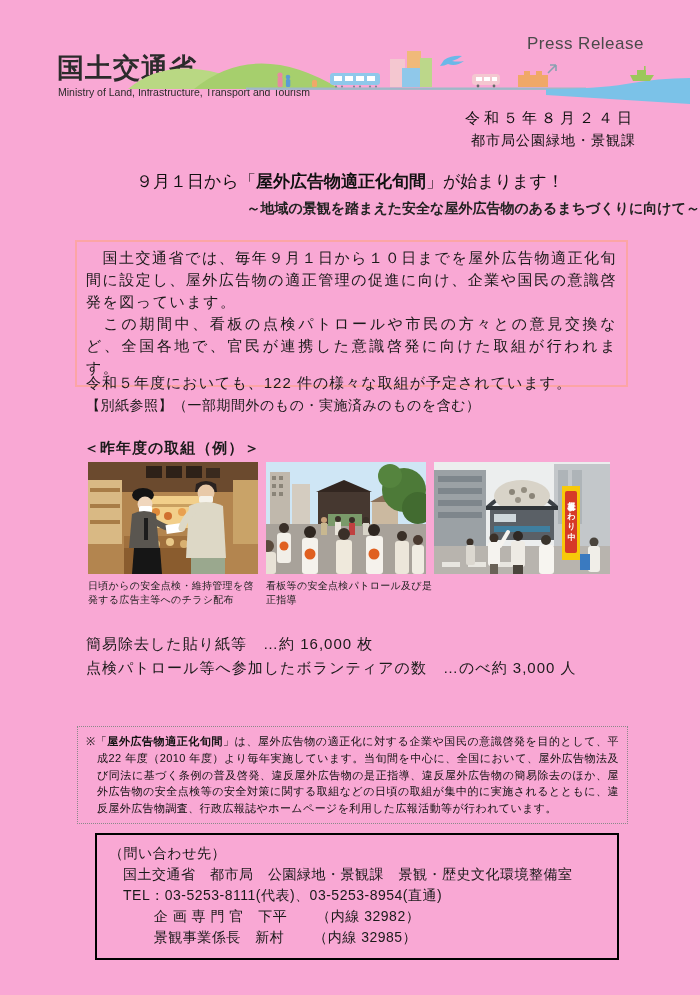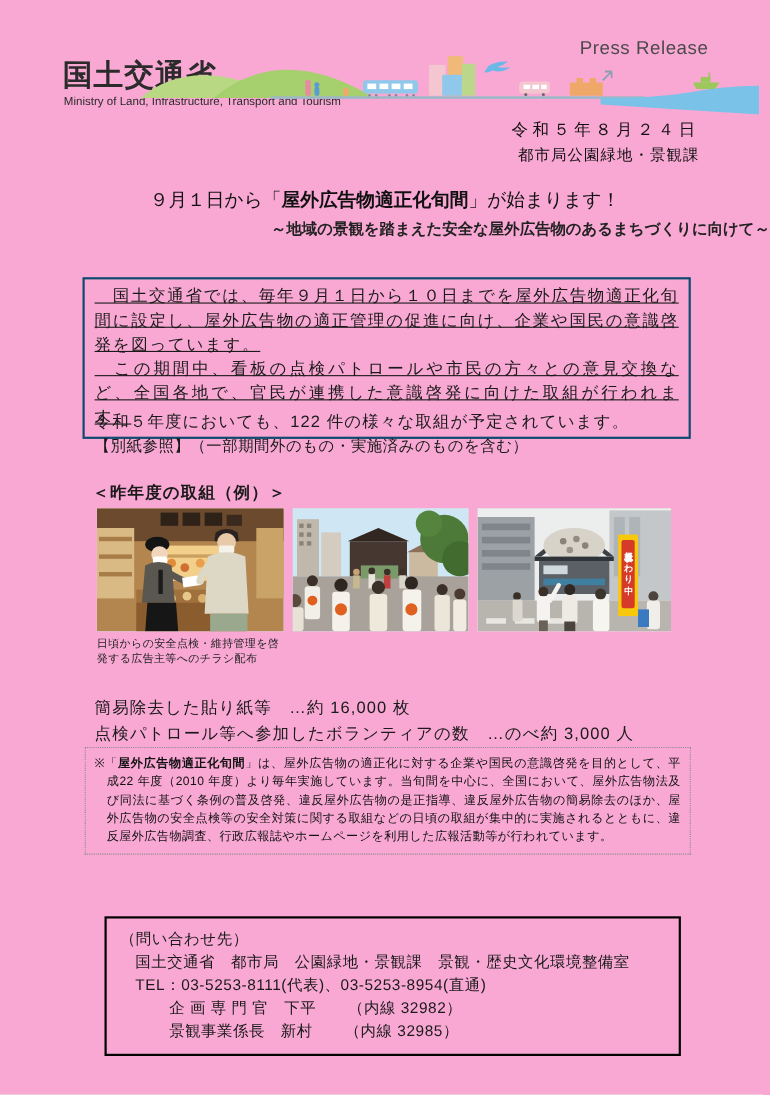--- a/index.html
+++ b/index.html
@@ -21,42 +21,42 @@
   .doc-date { top:109px; right:64px; font-size:15px; letter-spacing:4px; color:#111; }
   .doc-dept { top:132px; right:64px; font-size:14px; letter-spacing:1px; color:#111; }
 
   
   .title { top:170px; left:0; width:700px; text-align:center; font-size:17px; color:#111; }
   .title .b { font-weight:bold; }
   .subtitle { top:200px; left:0; width:700px; text-align:right; font-size:14px; font-weight:bold; color:#222; }
 
   
   .lead-box {
-    top:252px; left:75px; width:553px; border:2px solid #0c4a6e;
+    top:240px; left:75px; width:553px; border:2px solid #fca5a5;
     padding:5px 9px 6px 9px; font-size:15px; line-height:22px;
-    letter-spacing:1.5px; text-align:justify;text-decoration:underline;
+    letter-spacing:1.5px; text-align:justify;
   }
 
   .planned { top:374px; left:86px; font-size:15px; letter-spacing:1px; }
   .reference { top:397px; left:86px; font-size:14px; letter-spacing:0.5px; }
   .examples-heading { top:439px; left:84px; font-size:15px; font-weight:bold; letter-spacing:1px; }
 
   
   .photos-row { top:462px; left:88px; display:flex; gap:8px; }
   .photo { height:112px; overflow:hidden; background:#ddd; }
   .photo svg { display:block; }
   .captions-row { top:579px; left:88px; display:flex; gap:8px; }
   .caption { font-size:10px; line-height:14px; color:#222; letter-spacing:0.3px; }
 
   
   .stats { top:632px; left:86px; font-size:15px; line-height:23.5px; letter-spacing:1px; }
 
   
   .note-box {
-    top:679px; left:77px; width:551px; border:1px dotted #8a8a8a;
+    top:726px; left:77px; width:551px; border:1px dotted #8a8a8a;
     padding:6px 8px; font-size:11px; line-height:16.8px; letter-spacing:0.4px;
     text-align:justify; color:#111;
   }
   .note-box p { padding-left:1em; text-indent:-1em; }
   .note-box .b { font-weight:bold; }
 
   
   .contact-box {
     top:833px; left:95px; width:524px; border:2px solid #000;
     padding:8px 12px 10px 12px; font-size:14px; line-height:21px; letter-spacing:0.5px;
@@ -298,20 +298,21 @@
           <rect x="146" y="92" width="10" height="16" fill="#3a7ac0"></rect>
           <circle cx="36" cy="80" r="3.5" fill="#3a3028"></circle>
             <rect x="32" y="83" width="9" height="20" rx="2" fill="#dcd8d0"></rect>
         </g>
       </svg>
     </div>
   </div>
 
   <div class="abs captions-row">
     <div class="caption" style="width:170px">日頃からの安全点検・維持管理を啓発する広告主等へのチラシ配布</div>
+    <div class="caption" style="width:176px">看板等の安全点検パトロール及び是正指導</div>
   </div>
 
   <div class="abs stats">
     <div>簡易除去した貼り紙等　…約 16,000 枚</div>
     <div>点検パトロール等へ参加したボランティアの数　…のべ約 3,000 人</div>
   </div>
 
   <div class="abs note-box">
     <p><span>※「</span><span class="b">屋外広告物適正化旬間</span><span>」は、屋外広告物の適正化に対する企業や国民の意識啓発を目的として、平成22 年度（2010 年度）より毎年実施しています。当旬間を中心に、全国において、屋外広告物法及び同法に基づく条例の普及啓発、違反屋外広告物の是正指導、違反屋外広告物の簡易除去のほか、屋外広告物の安全点検等の安全対策に関する取組などの日頃の取組が集中的に実施されるとともに、違反屋外広告物調査、行政広報誌やホームページを利用した広報活動等が行われています。</span></p>
   </div>

